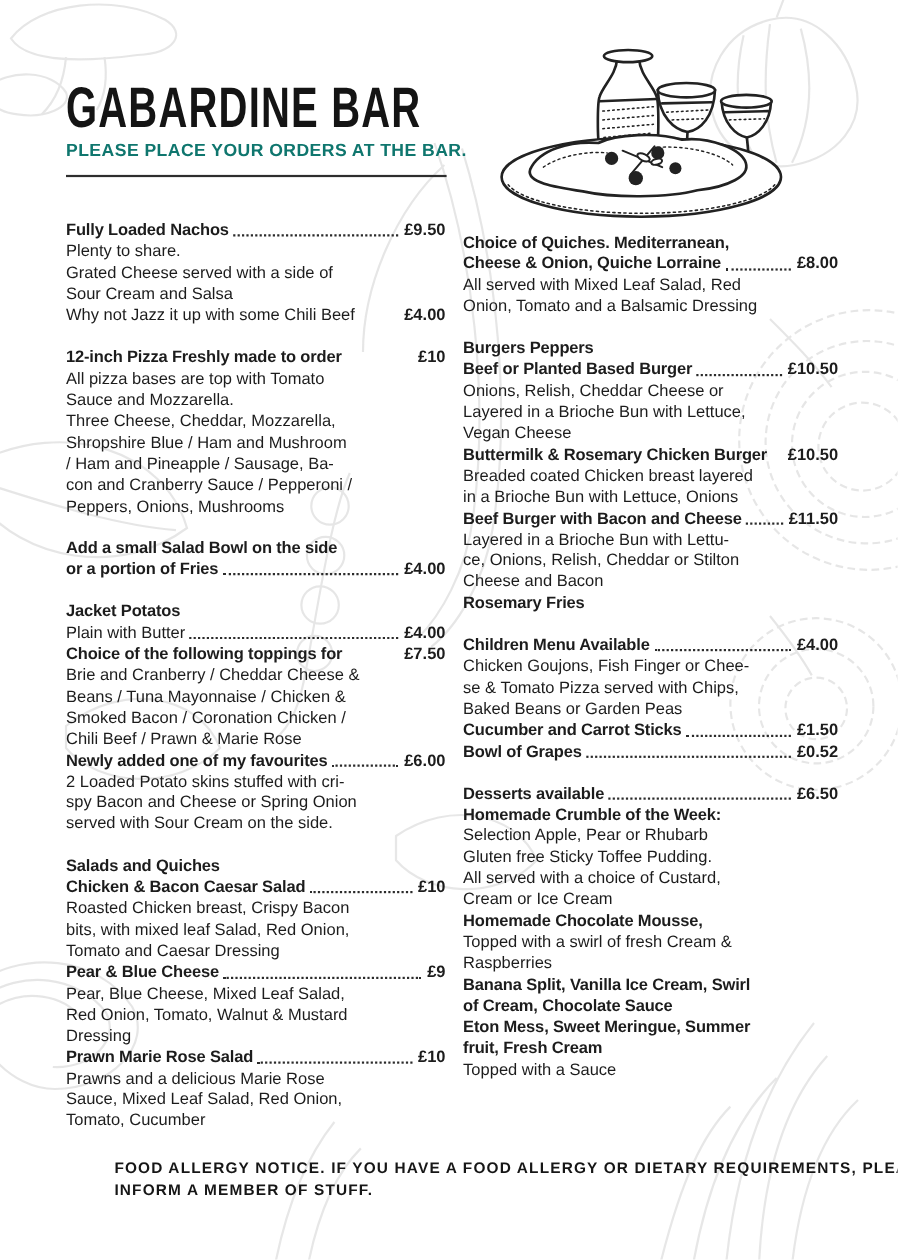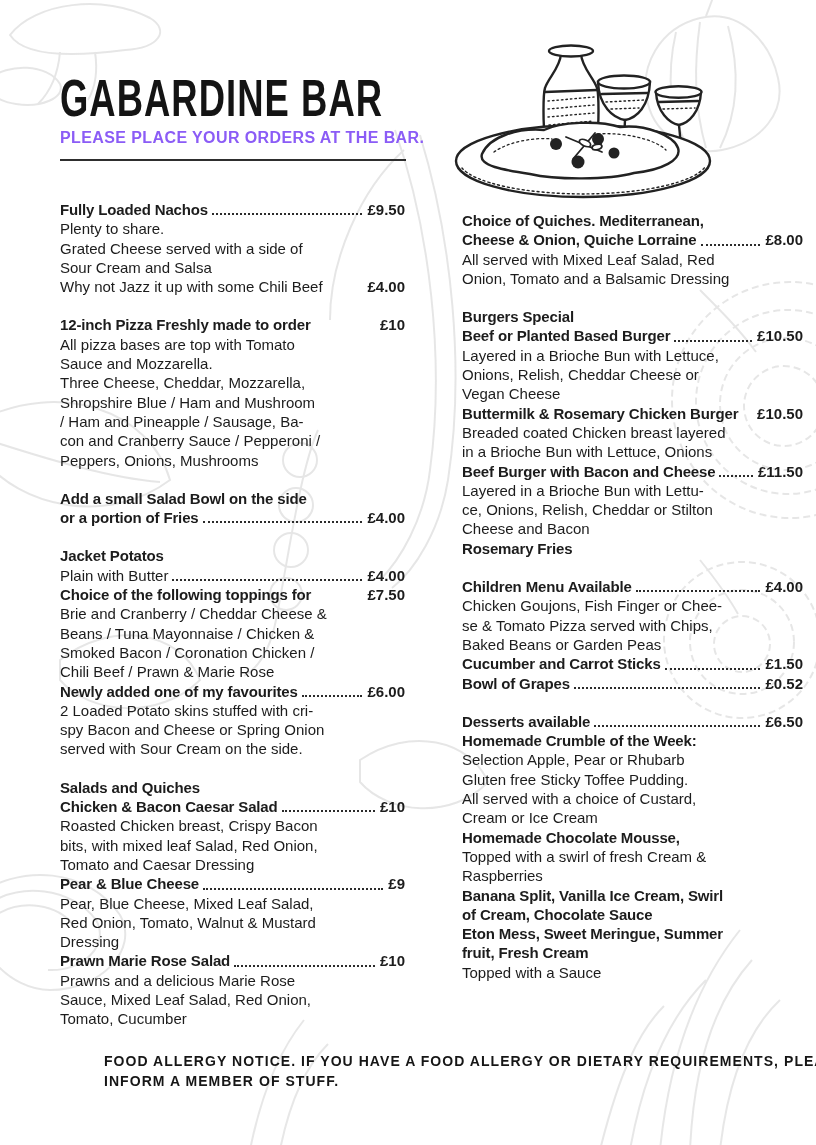--- a/index.html
+++ b/index.html
@@ -10,28 +10,28 @@
   }
   .watermark{position:absolute;left:0;top:0;z-index:0;pointer-events:none;}
   .page{position:relative;z-index:1;width:746px;height:1145px;}
 
   .header{position:absolute;left:60px;top:76px;width:346px;}
   .title{
     margin:0;font-size:52px;font-weight:bold;line-height:44px;color:#141414;
     letter-spacing:1.5px;white-space:nowrap;
     transform:scaleX(0.70);transform-origin:left top;
   }
-  .subtitle{margin-top:9px;font-size:16px;font-weight:bold;letter-spacing:0.4px;color:#8b5cf6;white-space:nowrap;}
+  .subtitle{margin-top:9px;font-size:16px;font-weight:bold;letter-spacing:0.4px;color:#0f766e;white-space:nowrap;}
   .rule{margin-top:12px;width:346px;border-top:2px solid #2e2e2e;}
 
   .illus{position:absolute;left:448px;top:30px;width:275px;height:172px;}
 
   .col{position:absolute;font-size:15px;line-height:19.3px;}
   .col-left{left:60px;top:200px;width:345px;}
-  .col-right{left:421px;top:211px;width:341px;margin-left:41px;}
+  .col-right{left:421px;top:211px;width:341px;}
   .block{margin-bottom:19px;}
   .line{display:flex;white-space:nowrap;}
   .line .nm{flex:0 0 auto;}
   .line.bold .nm{font-weight:bold;letter-spacing:-0.15px;}
   .dots{flex:1 1 auto;min-width:9px;border-bottom:2px dotted #2b2b2b;margin:0 5px 4px 4px;}
   .spacer{flex:1 1 auto;min-width:6px;}
   .price{flex:0 0 auto;font-weight:bold;}
 
   .footer{
     position:absolute;left:62px;top:1051px;width:740px;
@@ -303,32 +303,32 @@
         </div>
         <div class="line">
           <span class="nm">All served with Mixed Leaf Salad, Red</span>
         </div>
         <div class="line">
           <span class="nm">Onion, Tomato and a Balsamic Dressing</span>
         </div>
       </div>
       <div class="block">
         <div class="line bold">
-          <span class="nm">Burgers Special</span>
+          <span class="nm">Burgers Peppers</span>
         </div>
         <div class="line bold">
           <span class="nm">Beef or Planted Based Burger</span>
           <span class="dots"></span>
           <span class="price">£10.50</span>
         </div>
         <div class="line">
+          <span class="nm">Onions, Relish, Cheddar Cheese or</span>
+        </div>
+        <div class="line">
           <span class="nm">Layered in a Brioche Bun with Lettuce,</span>
-        </div>
-        <div class="line">
-          <span class="nm">Onions, Relish, Cheddar Cheese or</span>
         </div>
         <div class="line">
           <span class="nm">Vegan Cheese</span>
         </div>
         <div class="line bold">
           <span class="nm">Buttermilk &amp; Rosemary Chicken Burger</span>
           <span class="spacer"></span>
           <span class="price">£10.50</span>
         </div>
         <div class="line">

